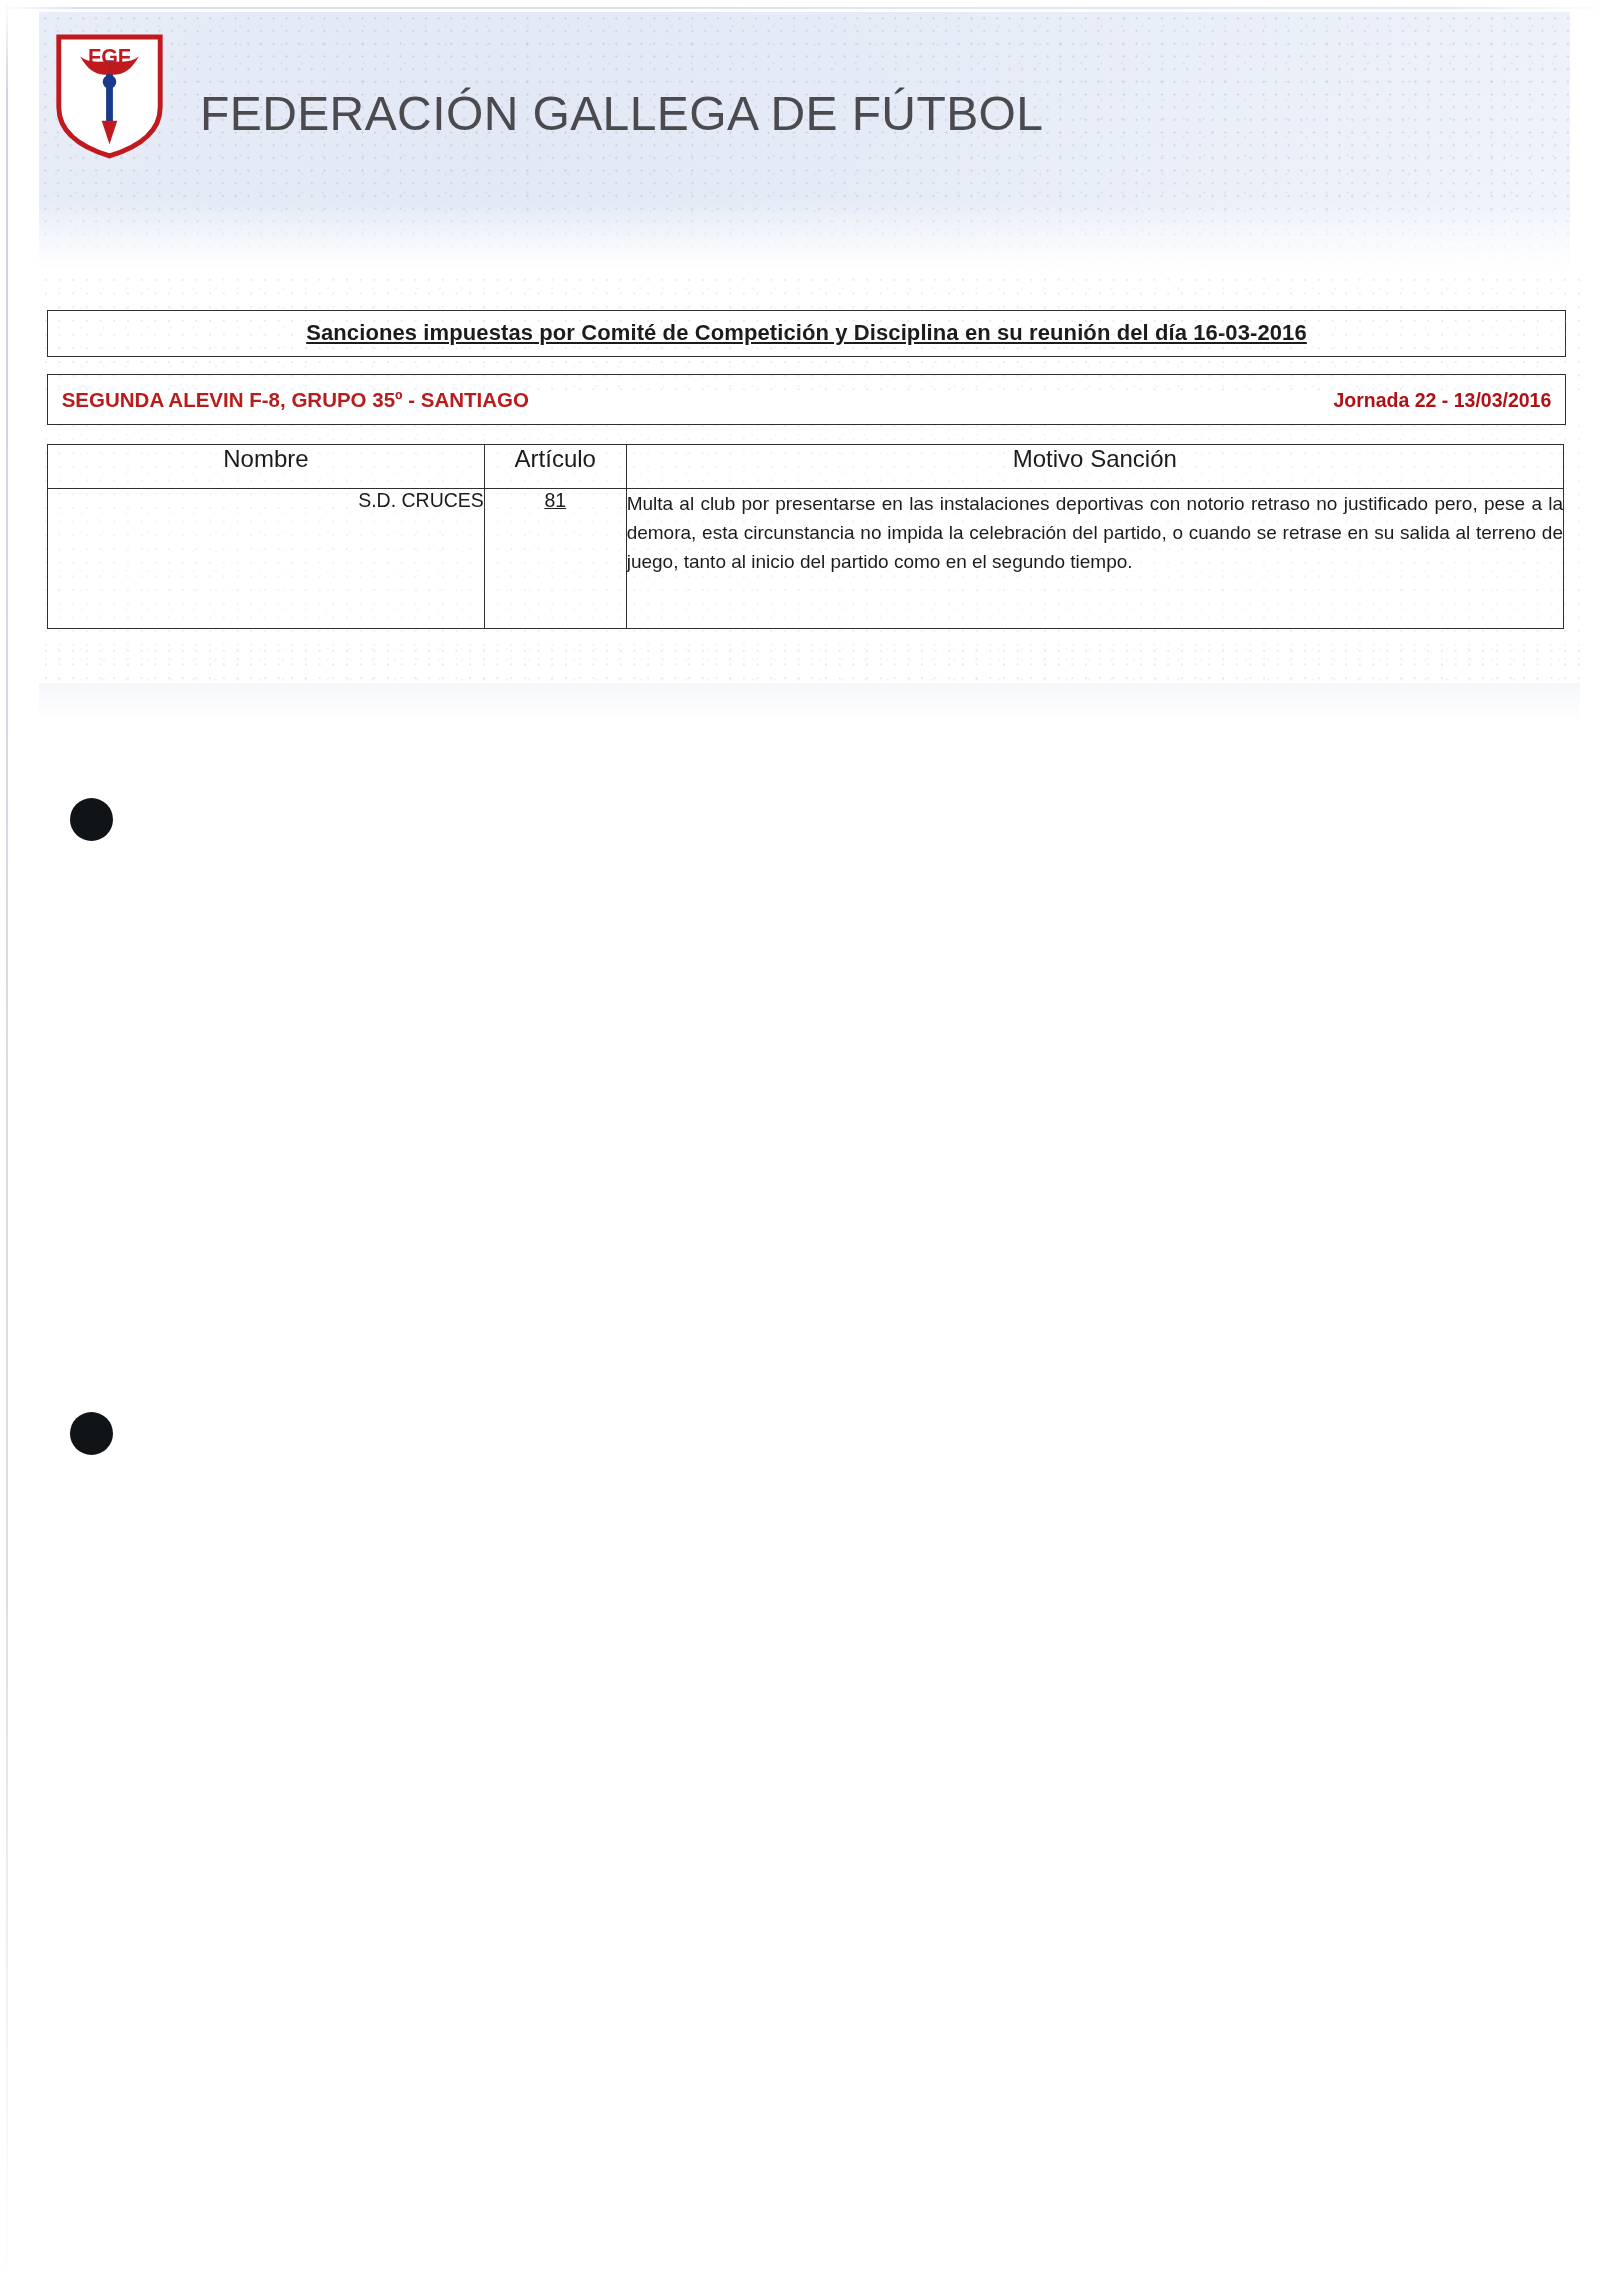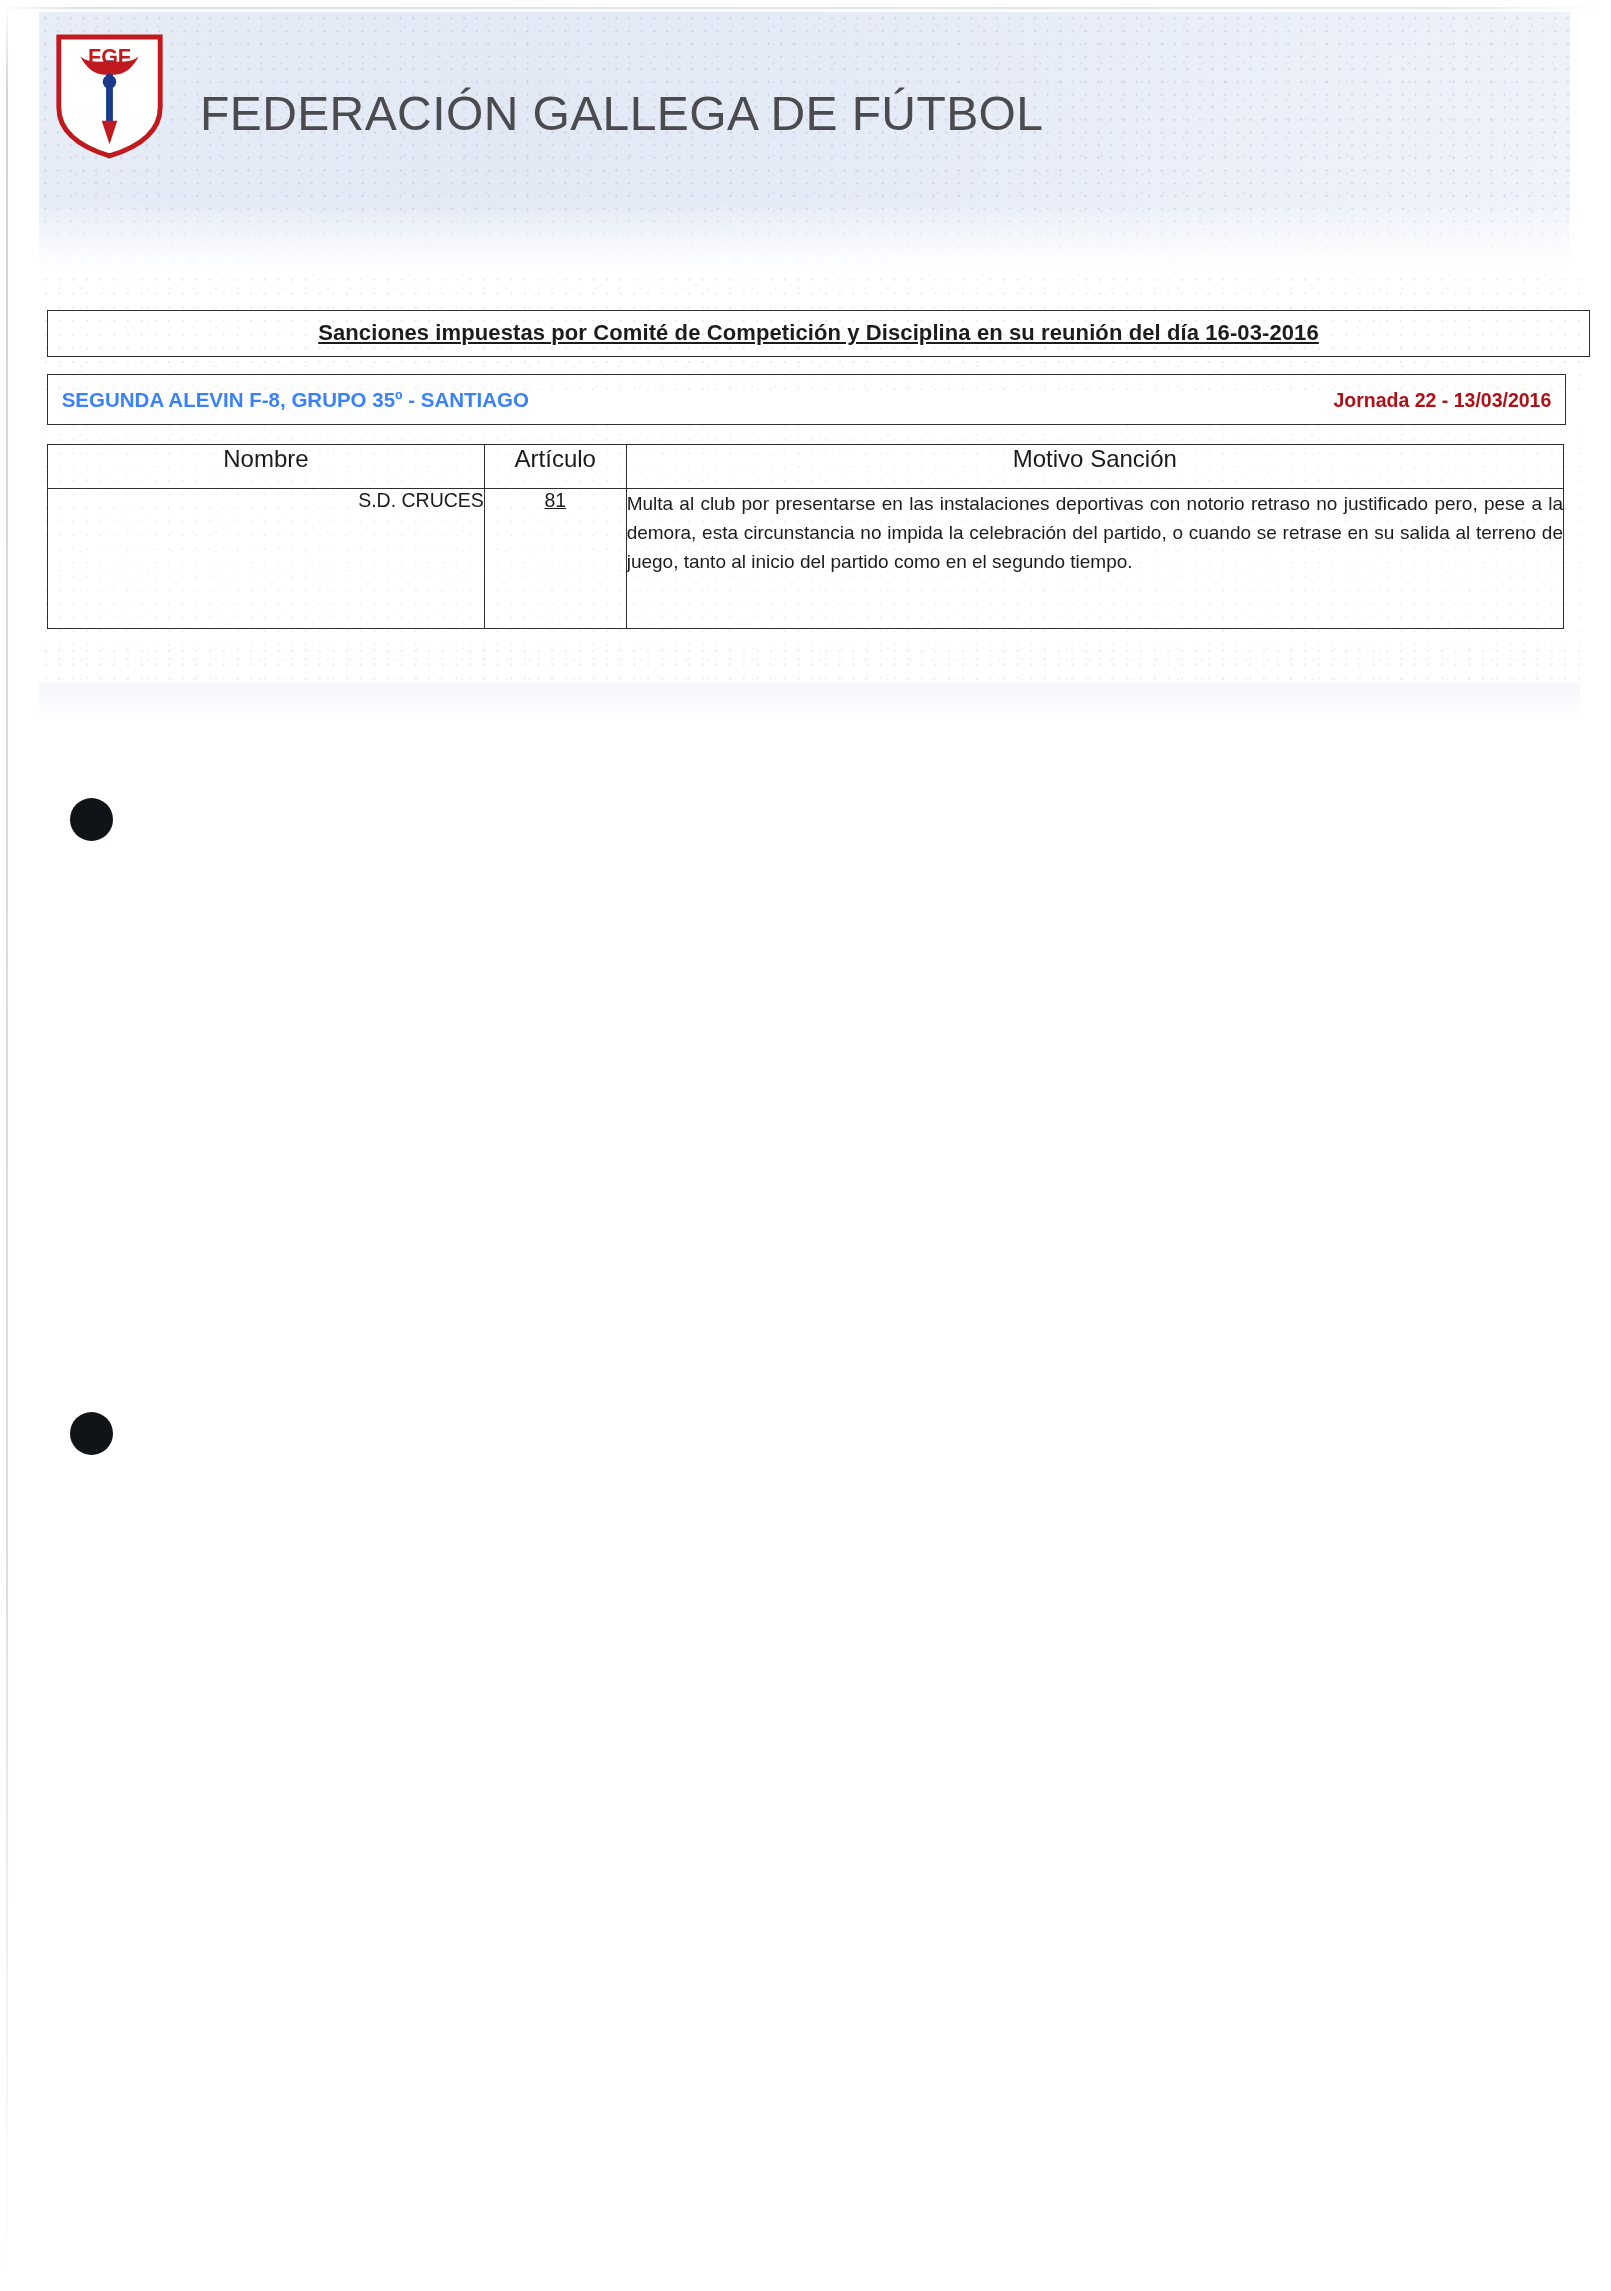--- a/index.html
+++ b/index.html
@@ -90,21 +90,20 @@
 
   
   .title-box {
     position: absolute;
     left: 47px;
     top: 310px;
     width: 1517px;
     height: 45px;
     border: 1px solid #2f2f2f;
     background: rgba(255,255,255,0.55);
-    padding-left: 24px;
   }
   .title-box .t {
     position: absolute;
     left: 0; right: 0;
     top: 8.8px;
     text-align: center;
     font-size: 22px;
     font-weight: bold;
     color: #1b1b1b;
     text-decoration: underline;
@@ -120,21 +119,21 @@
     height: 49px;
     border: 1px solid #2f2f2f;
     background: rgba(255,255,255,0.5);
   }
   .group-left {
     position: absolute;
     left: 13.7px;
     top: 12.7px;
     font-size: 20.5px;
     font-weight: bold;
-    color: #3b82f6;
+    color: #b91c1c;
     white-space: nowrap;
   }
   .group-right {
     position: absolute;
     right: 13.7px;
     top: 13.7px;
     font-size: 19.5px;
     font-weight: bold;
     color: #b01116;
     white-space: nowrap;

